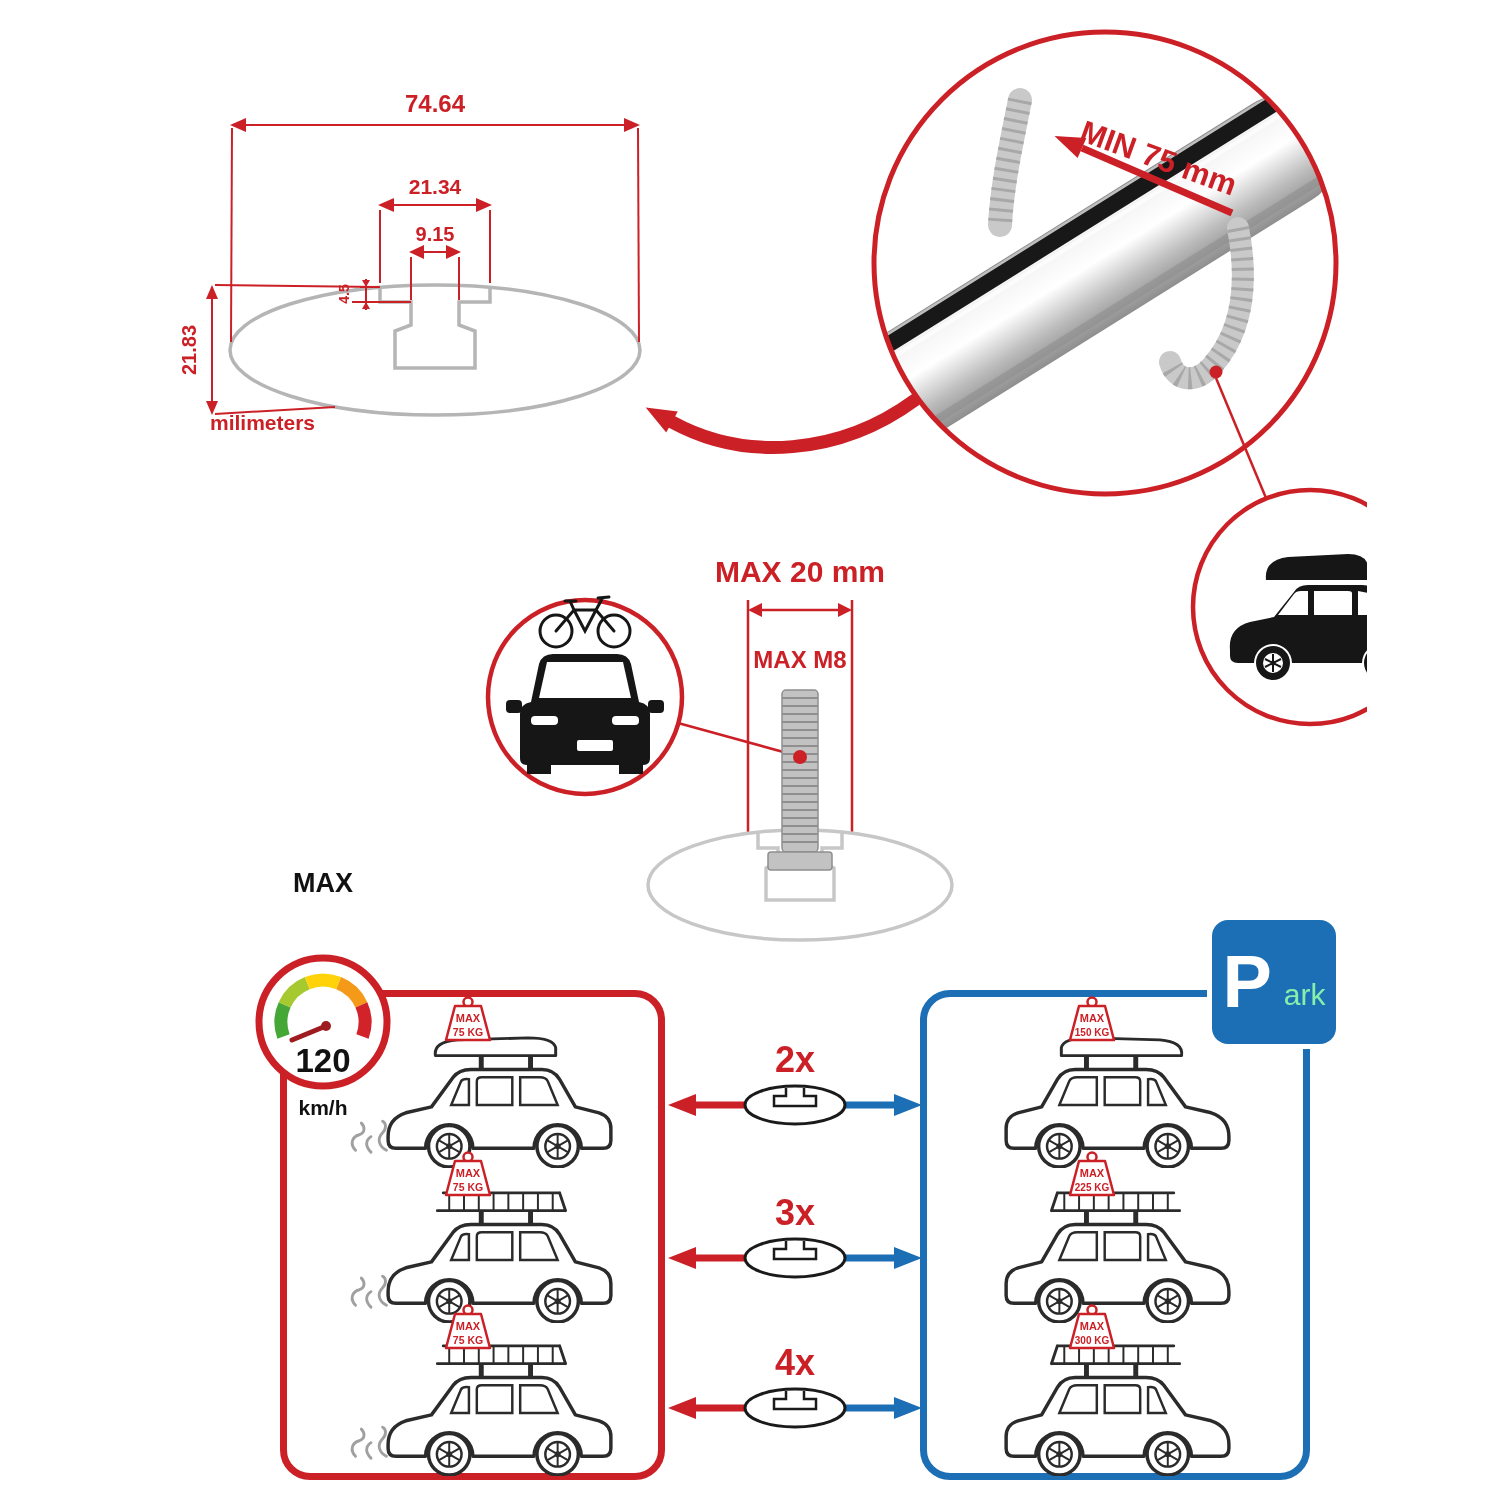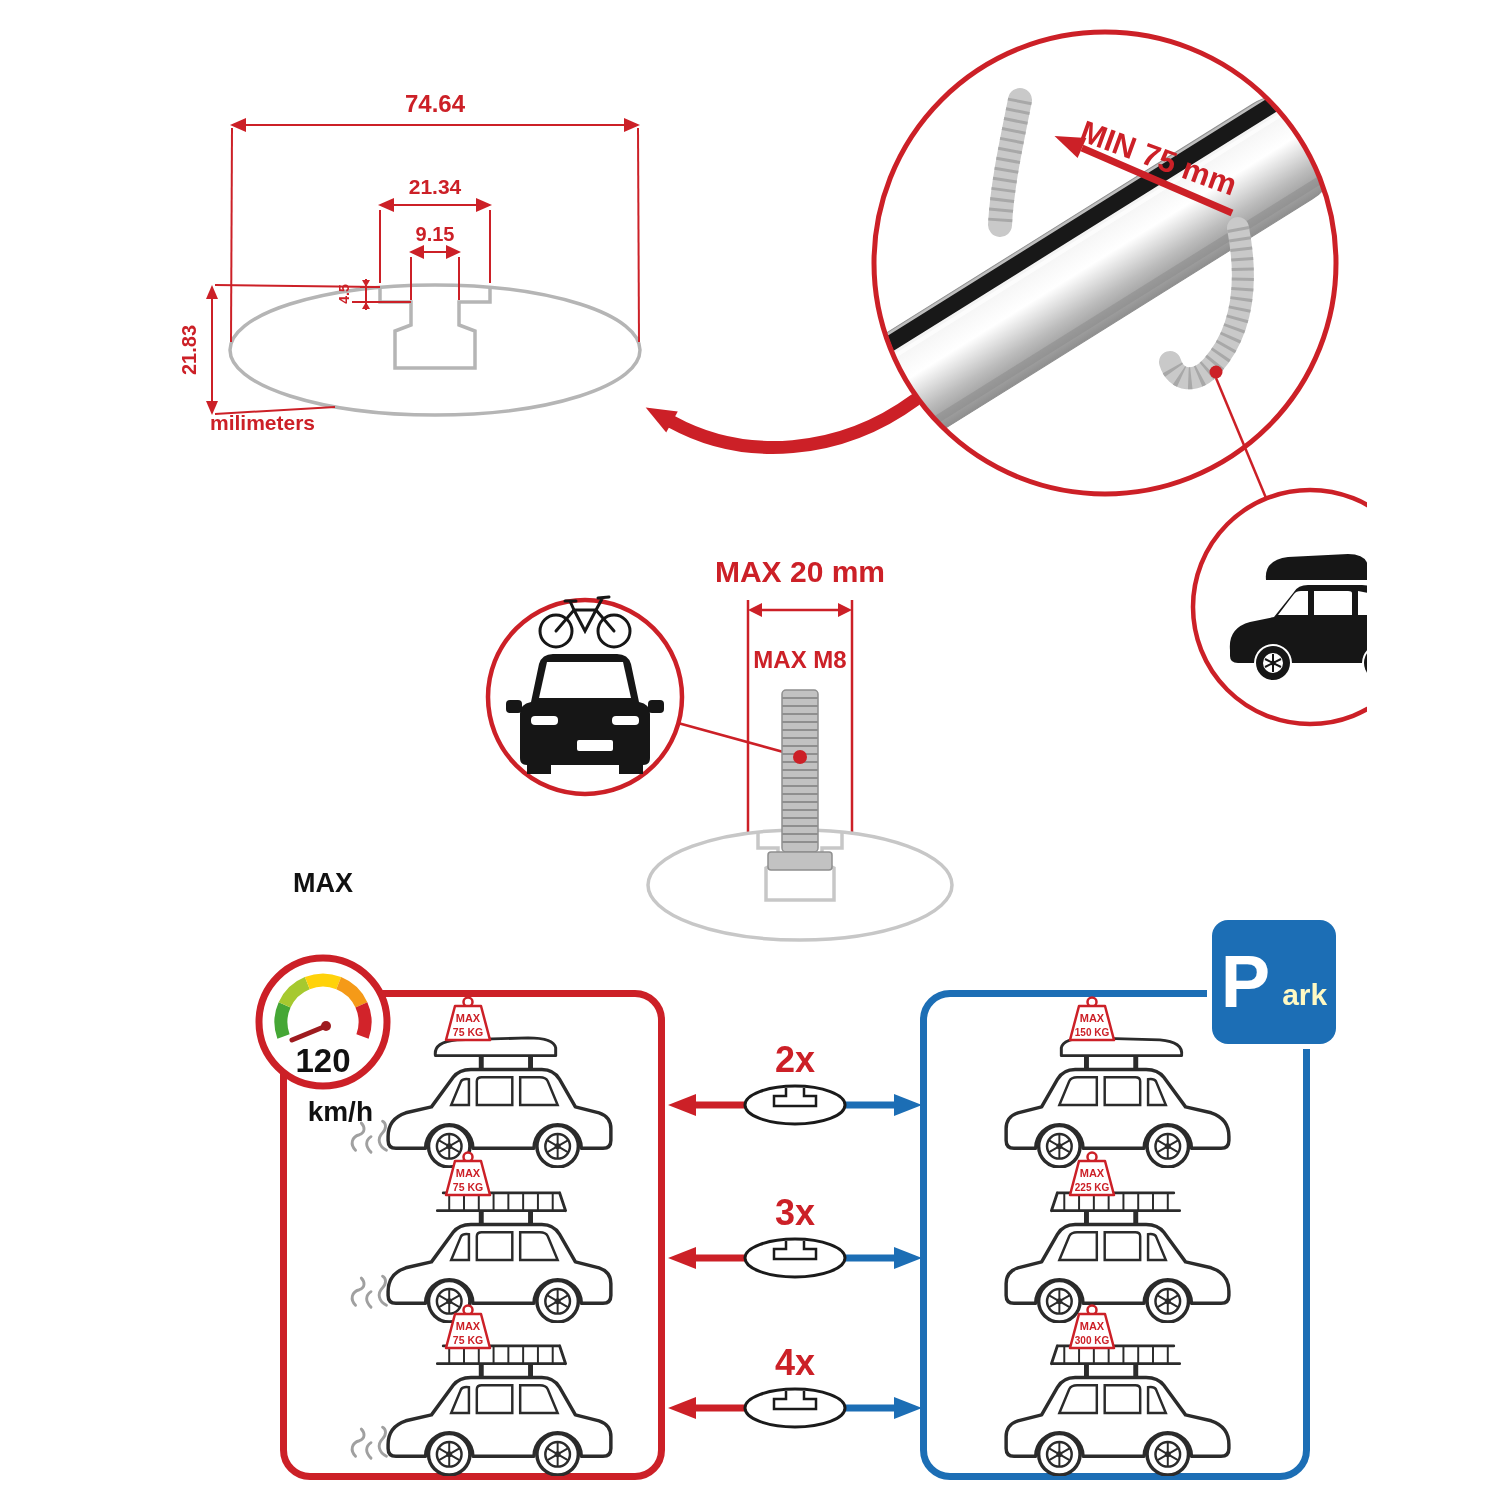--- a/index.html
+++ b/index.html
@@ -7,24 +7,24 @@
           font-family:"Liberation Sans","DejaVu Sans",sans-serif;}
   .layer-boxes{position:absolute;inset:0;z-index:1;}
   .layer-svg{position:absolute;inset:0;z-index:2;pointer-events:none;}
   .layer-top{position:absolute;inset:0;z-index:3;pointer-events:none;}
   .box{position:absolute;border-radius:30px;background:#fff;}
   .red-box{left:280px;top:990px;width:371px;height:476px;border:7px solid #cc2027;}
   .blue-box{left:920px;top:990px;width:376px;height:476px;border:7px solid #1c6eb5;}
   .park-sign{position:absolute;left:1212px;top:920px;width:124px;height:124px;background:#1c6eb5;
              border-radius:16px;box-shadow:0 0 0 5px #fff;display:flex;align-items:center;justify-content:center;}
   .park-sign .p{color:#fff;font-size:74px;font-weight:700;line-height:1;}
-  .park-sign .ark{color:#fef9c3;font-size:30px;font-weight:700;margin-top:26px;margin-left:12px;}
+  .park-sign .ark{color:#86efac;font-size:30px;font-weight:400;margin-top:26px;margin-left:12px;}
   .txt{position:absolute;color:#111;font-weight:700;text-align:center;}
   .max-label{left:273px;top:868px;width:100px;font-size:27px;}
-  .kmh-label{left:273px;top:1096px;width:100px;font-size:28px;text-align:right;}
+  .kmh-label{left:273px;top:1096px;width:100px;font-size:21px;}
   svg text{font-family:"Liberation Sans","DejaVu Sans",sans-serif;}
   .dim{fill:#cc2027;font-weight:700;}
   .redtxt{fill:#cc2027;font-weight:700;}
 </style>
 </head>
 <body>
 
 <div class="canvas">
 
   <div class="layer-boxes">

